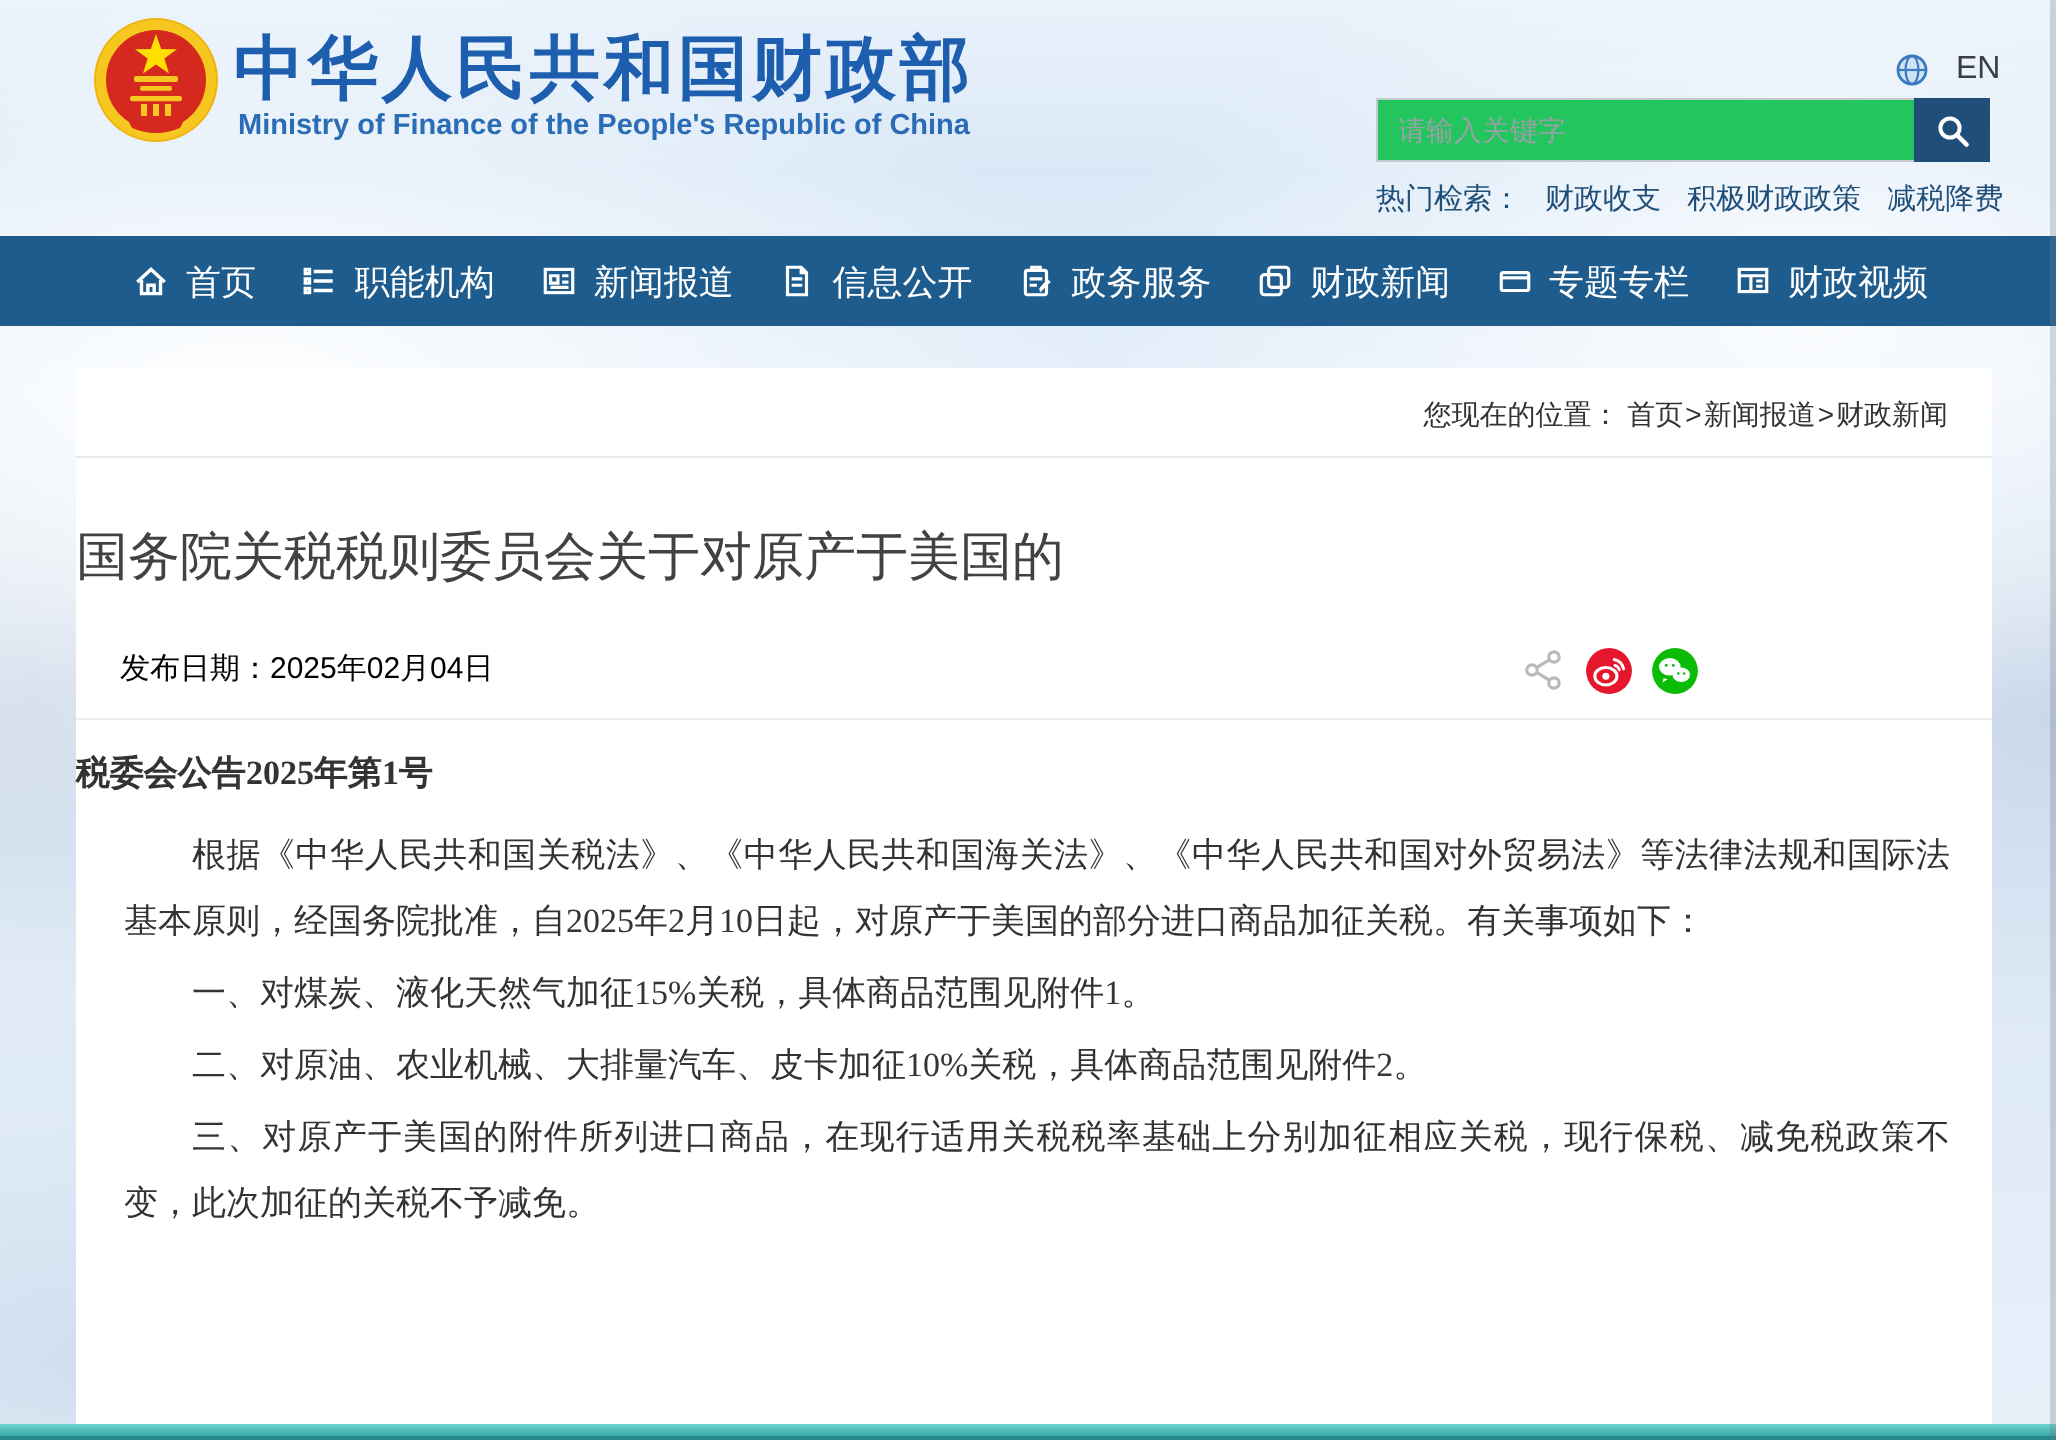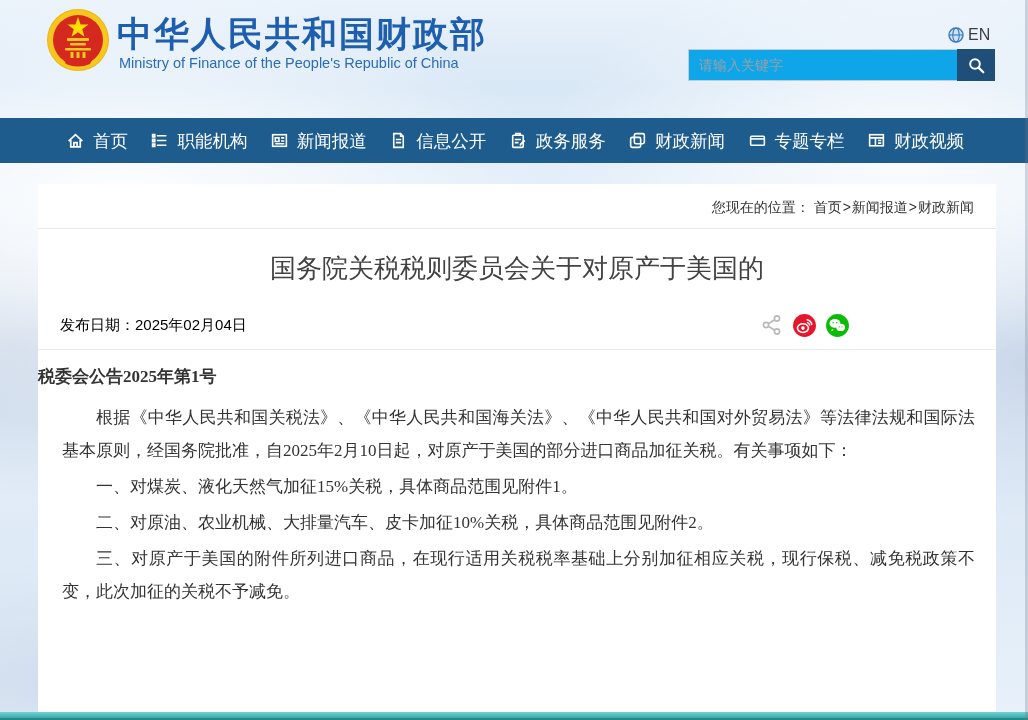--- a/index.html
+++ b/index.html
@@ -15,27 +15,27 @@
       radial-gradient(55% 30% at 6% 95%, rgba(160,180,210,0.30), rgba(160,180,210,0) 60%),
       linear-gradient(180deg,#eaf2fb 0%, #d9e8f6 12%, #eef5fc 40%, #dfeaf7 75%, #e8f1fa 100%);
   }
   a { text-decoration:none; cursor:pointer; }
 
   
   .header { position:absolute; top:0; left:0; right:0; height:118px; }
   .logo { position:absolute; left:46px; top:8px; width:64px; height:64px; }
   .site-title { position:absolute; left:117px; top:11px; font-size:35px; font-weight:bold;
                 color:#1d5fae; letter-spacing:2px; white-space:nowrap; }
-  .site-subtitle { position:absolute; left:119px; top:55px; font-size:14.5px; font-weight:normal;
+  .site-subtitle { position:absolute; left:119px; top:55px; font-size:14.5px; font-weight:bold;
                    color:#2a6cb5; white-space:nowrap; }
 
-  .lang { position:absolute; top:26px; left:948px; display:flex; align-items:center; gap:4px;
+  .lang { position:absolute; top:26px; left:948px; display:flex; align-items:center; gap:14px;
           font-size:16px; color:#3a3f46; }
   .search-box { position:absolute; top:49px; left:688px; width:307px; height:32px; display:flex; }
-  .search-box input { flex:1; border:1px solid #c6c9cd; border-right:none; background:#0ea5e9;
+  .search-box input { flex:1; border:1px solid #c6c9cd; border-right:none; background:#22c55e;
                       padding:0 10px; font-size:14px; color:#444; outline:none;
                       font-family:"Liberation Sans",sans-serif; }
   .search-box input::placeholder { color:#9aa0a6; }
   .search-btn { width:38px; height:32px; background:#1f4e79; border:none; cursor:pointer;
                 display:flex; align-items:center; justify-content:center; }
   .hot-search { position:absolute; top:90px; left:688px; width:307px; font-size:14.5px;
                 color:#1f4e79; white-space:nowrap; }
   .hot-search .hs-label { margin-right:8px; }
   .hot-search a { color:#1f4e79; margin-right:9px; }
 
@@ -47,21 +47,21 @@
               font-weight:500; white-space:nowrap; }
   .nav-item svg { display:block; }
 
   
   .panel { position:absolute; left:38px; top:184px; width:958px; height:536px; background:#fff; }
   .breadcrumb { padding:15px 22px 11px; font-size:14px; color:#333;
                 border-bottom:1px solid #e8e8e8;text-align:right; }
   .breadcrumb a { color:#333; }
   .breadcrumb .sep { margin:0 1px; }
 
-  .article-title { margin-top:17px; text-align:center; font-size:26px; color:#424242;
+  .article-title { margin-top:27px; text-align:left; font-size:26px; color:#424242;
                    line-height:45px; font-weight:500; }
 
   .meta-row { position:relative; margin-top:21px; padding:0 22px 12px;
               border-bottom:1px solid #ececec; height:38px; }
   .publish-date { color:#000000; font-size:15px; line-height:26px; }
   .share-group { position:absolute; left:722px; top:0; display:flex; gap:8px; align-items:center; height:26px; }
   .share-group span { display:flex; cursor:pointer; }
 
   .doc-number { text-align:left; font-family:"Liberation Serif", serif; font-weight:bold;
                 font-size:17px; color:#333; margin-top:15px; }
@@ -109,20 +109,26 @@
   <div class="search-box">
     <input type="text" placeholder="请输入关键字" style="">
     <button class="search-btn">
       <svg width="17" height="17" viewBox="0 0 17 17">
         <circle cx="7" cy="7" r="4.8" fill="none" stroke="#fff" stroke-width="2"></circle>
         <line x1="10.6" y1="10.6" x2="15.3" y2="15.3" stroke="#fff" stroke-width="2.2" stroke-linecap="round"></line>
       </svg>
     </button>
   </div>
 
+  <div class="hot-search">
+    <span class="hs-label">热门检索：</span>
+    <a>财政收支</a>
+    <a>积极财政政策</a>
+    <a>减税降费</a>
+  </div>
 </div>
 
 <div class="nav">
   <a class="nav-item">
     <svg width="19" height="19" viewBox="0 0 18 18" fill="none" stroke="#fff" stroke-width="1.6">
       <path d="M2.5 9.5 L9 3.5 L15.5 9.5"></path>
         <path d="M4.5 8.5 V15 H13.5 V8.5"></path>
         <path d="M7.5 15 V11 H10.5 V15"></path>
     </svg>
     <span>首页</span>

